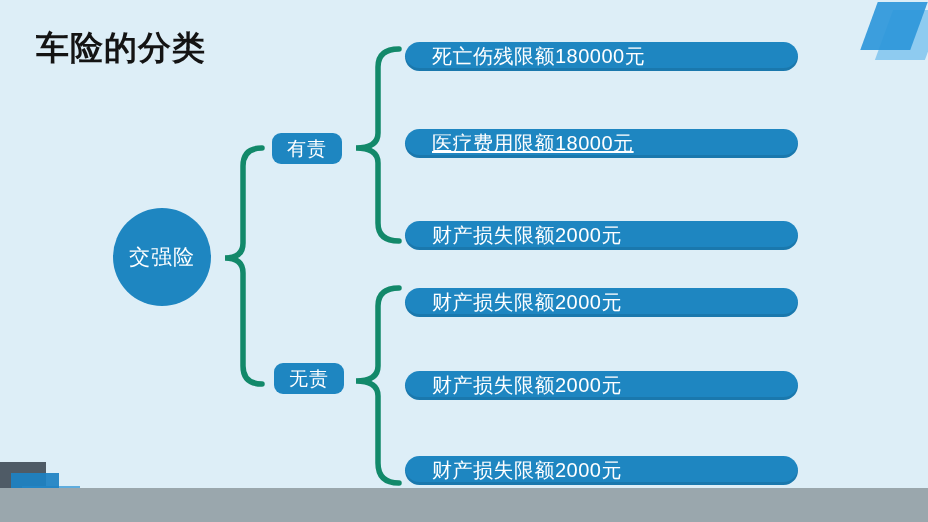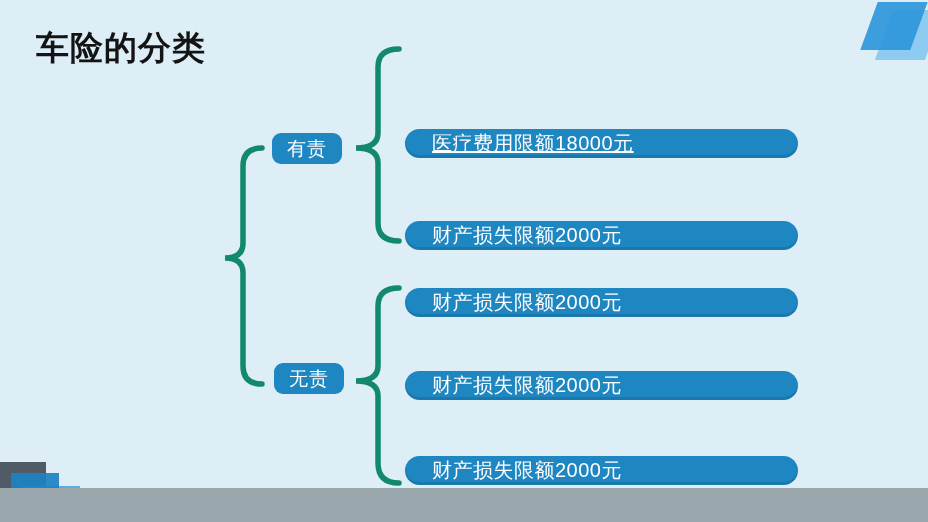--- a/index.html
+++ b/index.html
@@ -72,24 +72,26 @@
   <div class="header">
     <span class="title">车险的分类</span>
   </div>
 
   <svg class="braces" viewBox="0 0 928 522" aria-hidden="true">
     <path class="brace" d="M262,148 Q243,148 243,166 L243,243 Q243,258 225,258 Q243,258 243,273 L243,366 Q243,384 262,384"></path>
     <path class="brace" d="M399,49 Q378,49 378,67 L378,133 Q378,148 356,148 Q378,148 378,163 L378,223 Q378,241 399,241"></path>
     <path class="brace" d="M399,288 Q378,288 378,306 L378,366 Q378,381 356,381 Q378,381 378,396 L378,463 Q378,483 399,483"></path>
   </svg>
 
+  <div class="root-node">交强险</div>
 
   <div class="branch-label liable">有责</div>
   <div class="branch-label not-liable">无责</div>
 
+  <div class="bar b0">死亡伤残限额180000元</div>
   <div class="bar b1">医疗费用限额18000元</div>
   <div class="bar b2">财产损失限额2000元</div>
 
   <div class="bar b3">财产损失限额2000元</div>
   <div class="bar b4">财产损失限额2000元</div>
   <div class="bar b5">财产损失限额2000元</div>
 
   <div class="deco-tr-back"></div>
   <div class="deco-tr-front"></div>
   <div class="deco-bl-gray"></div>

